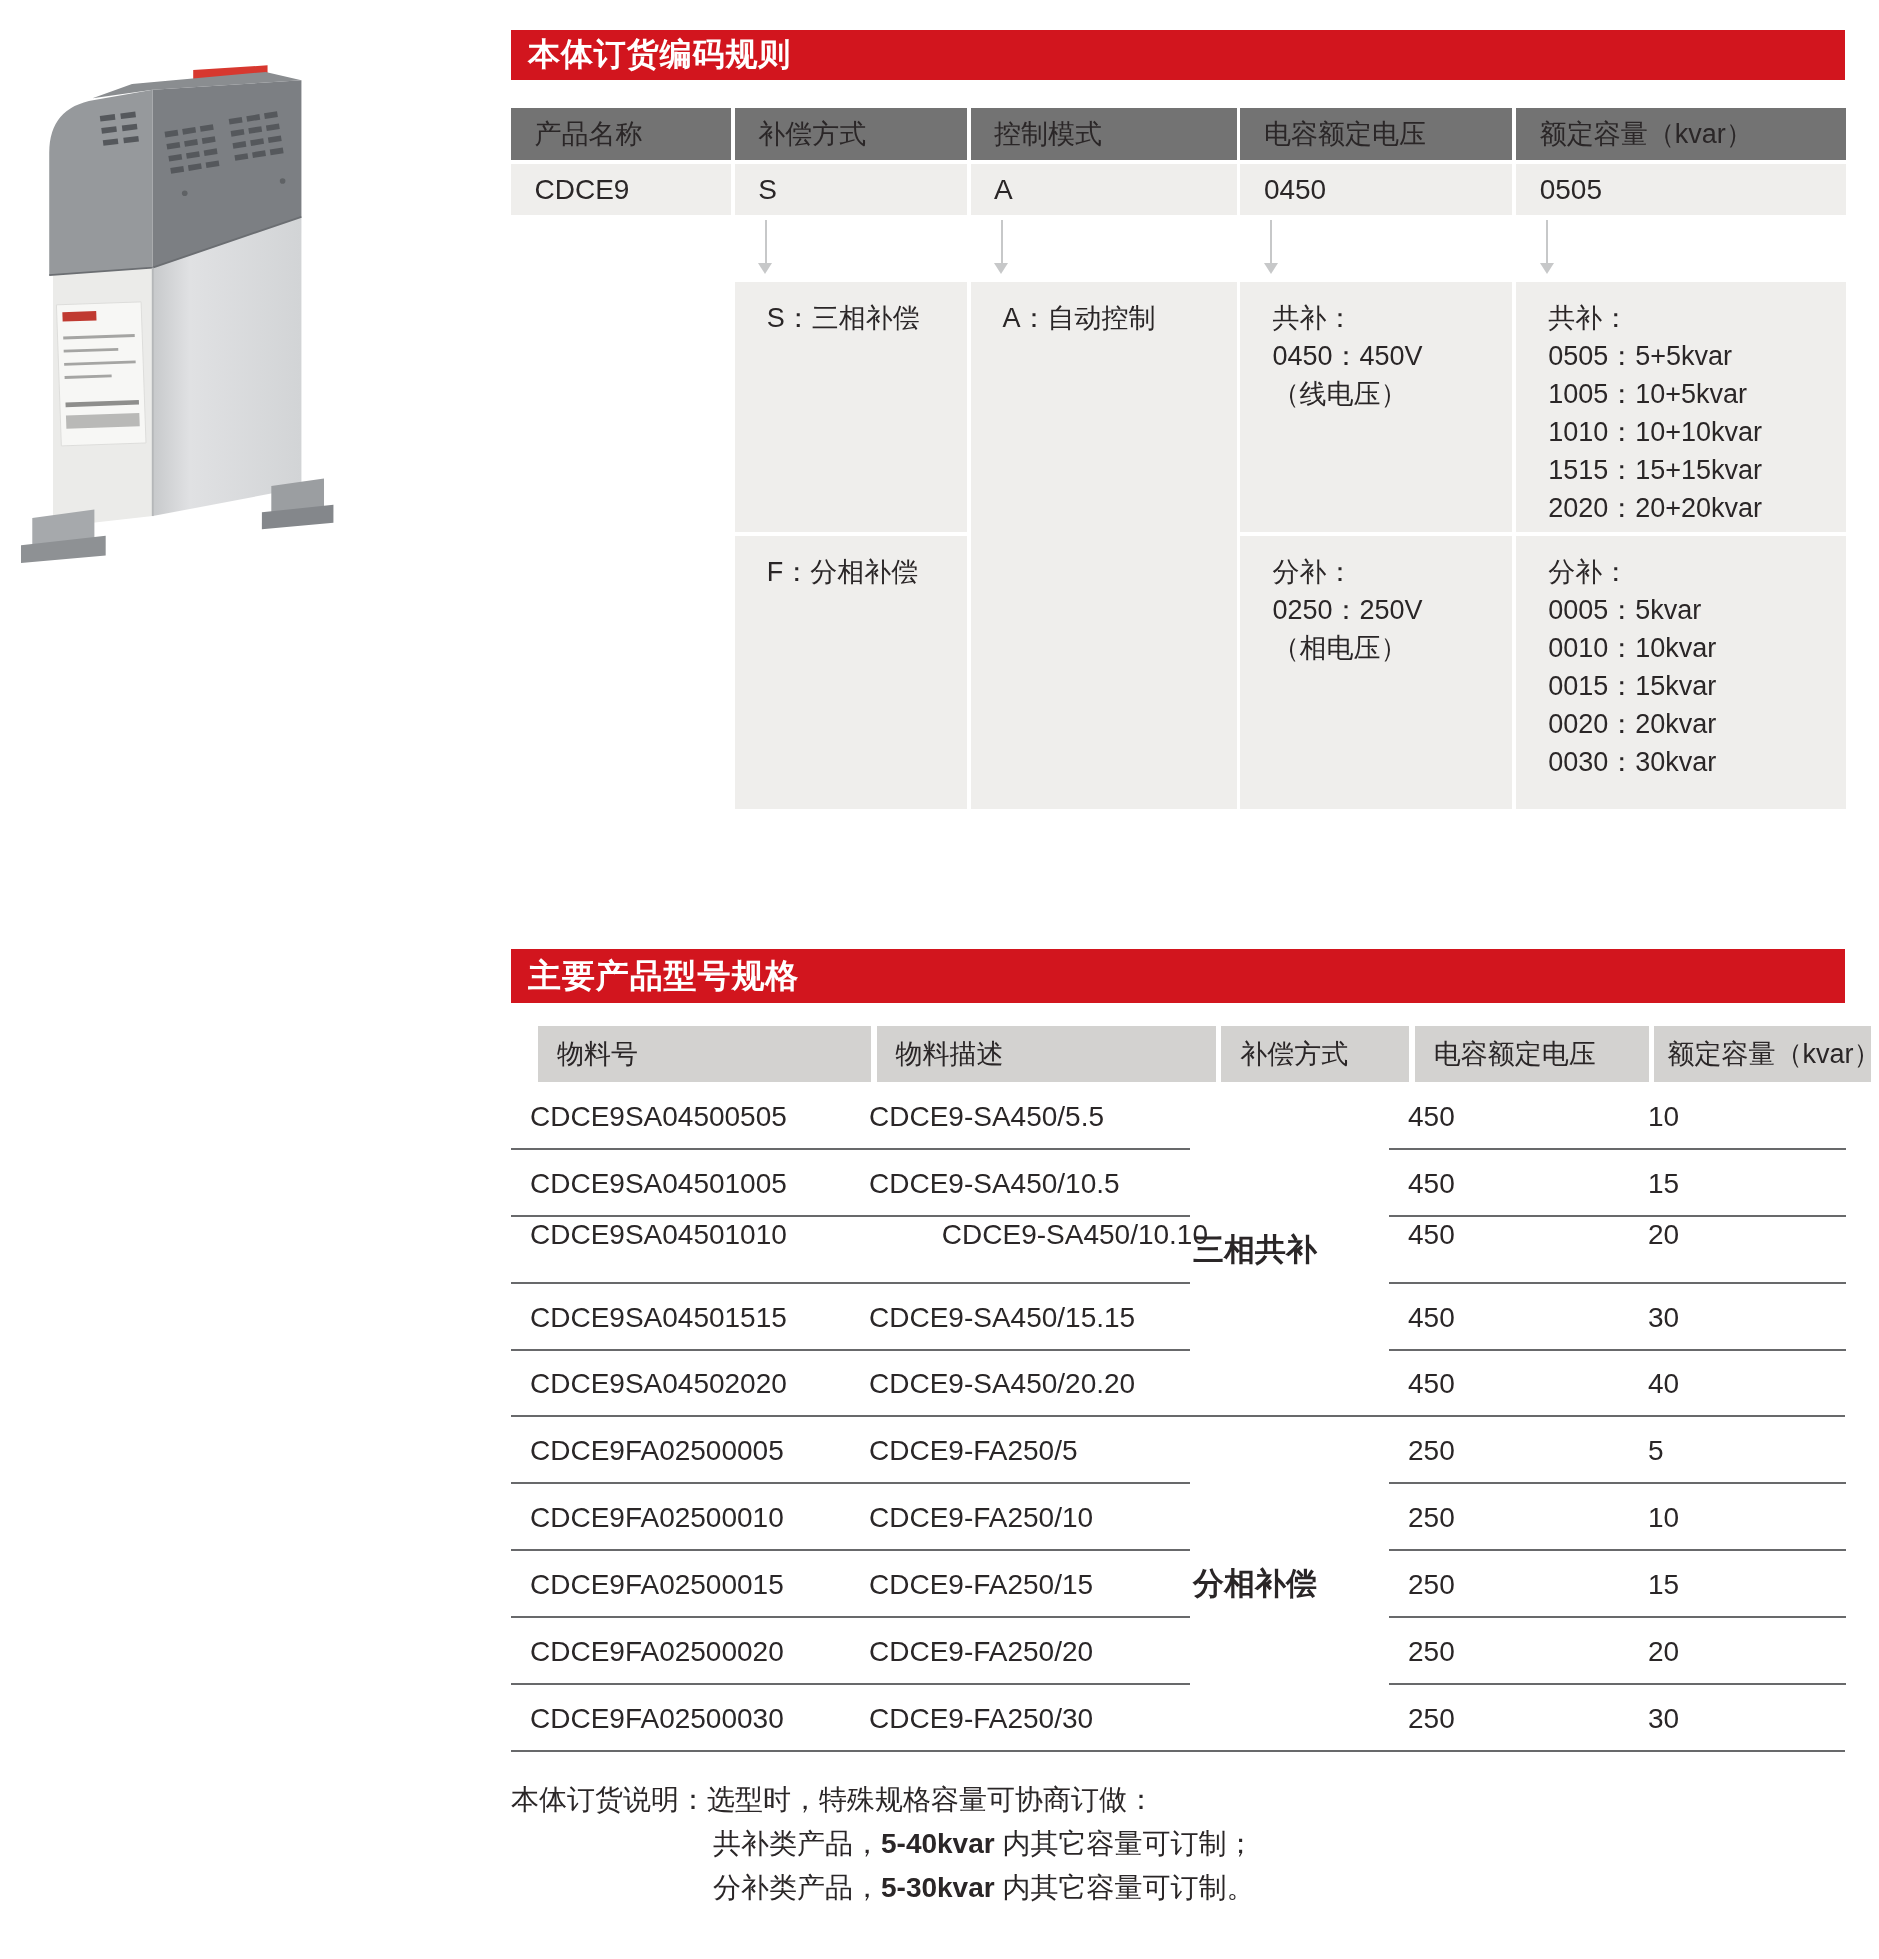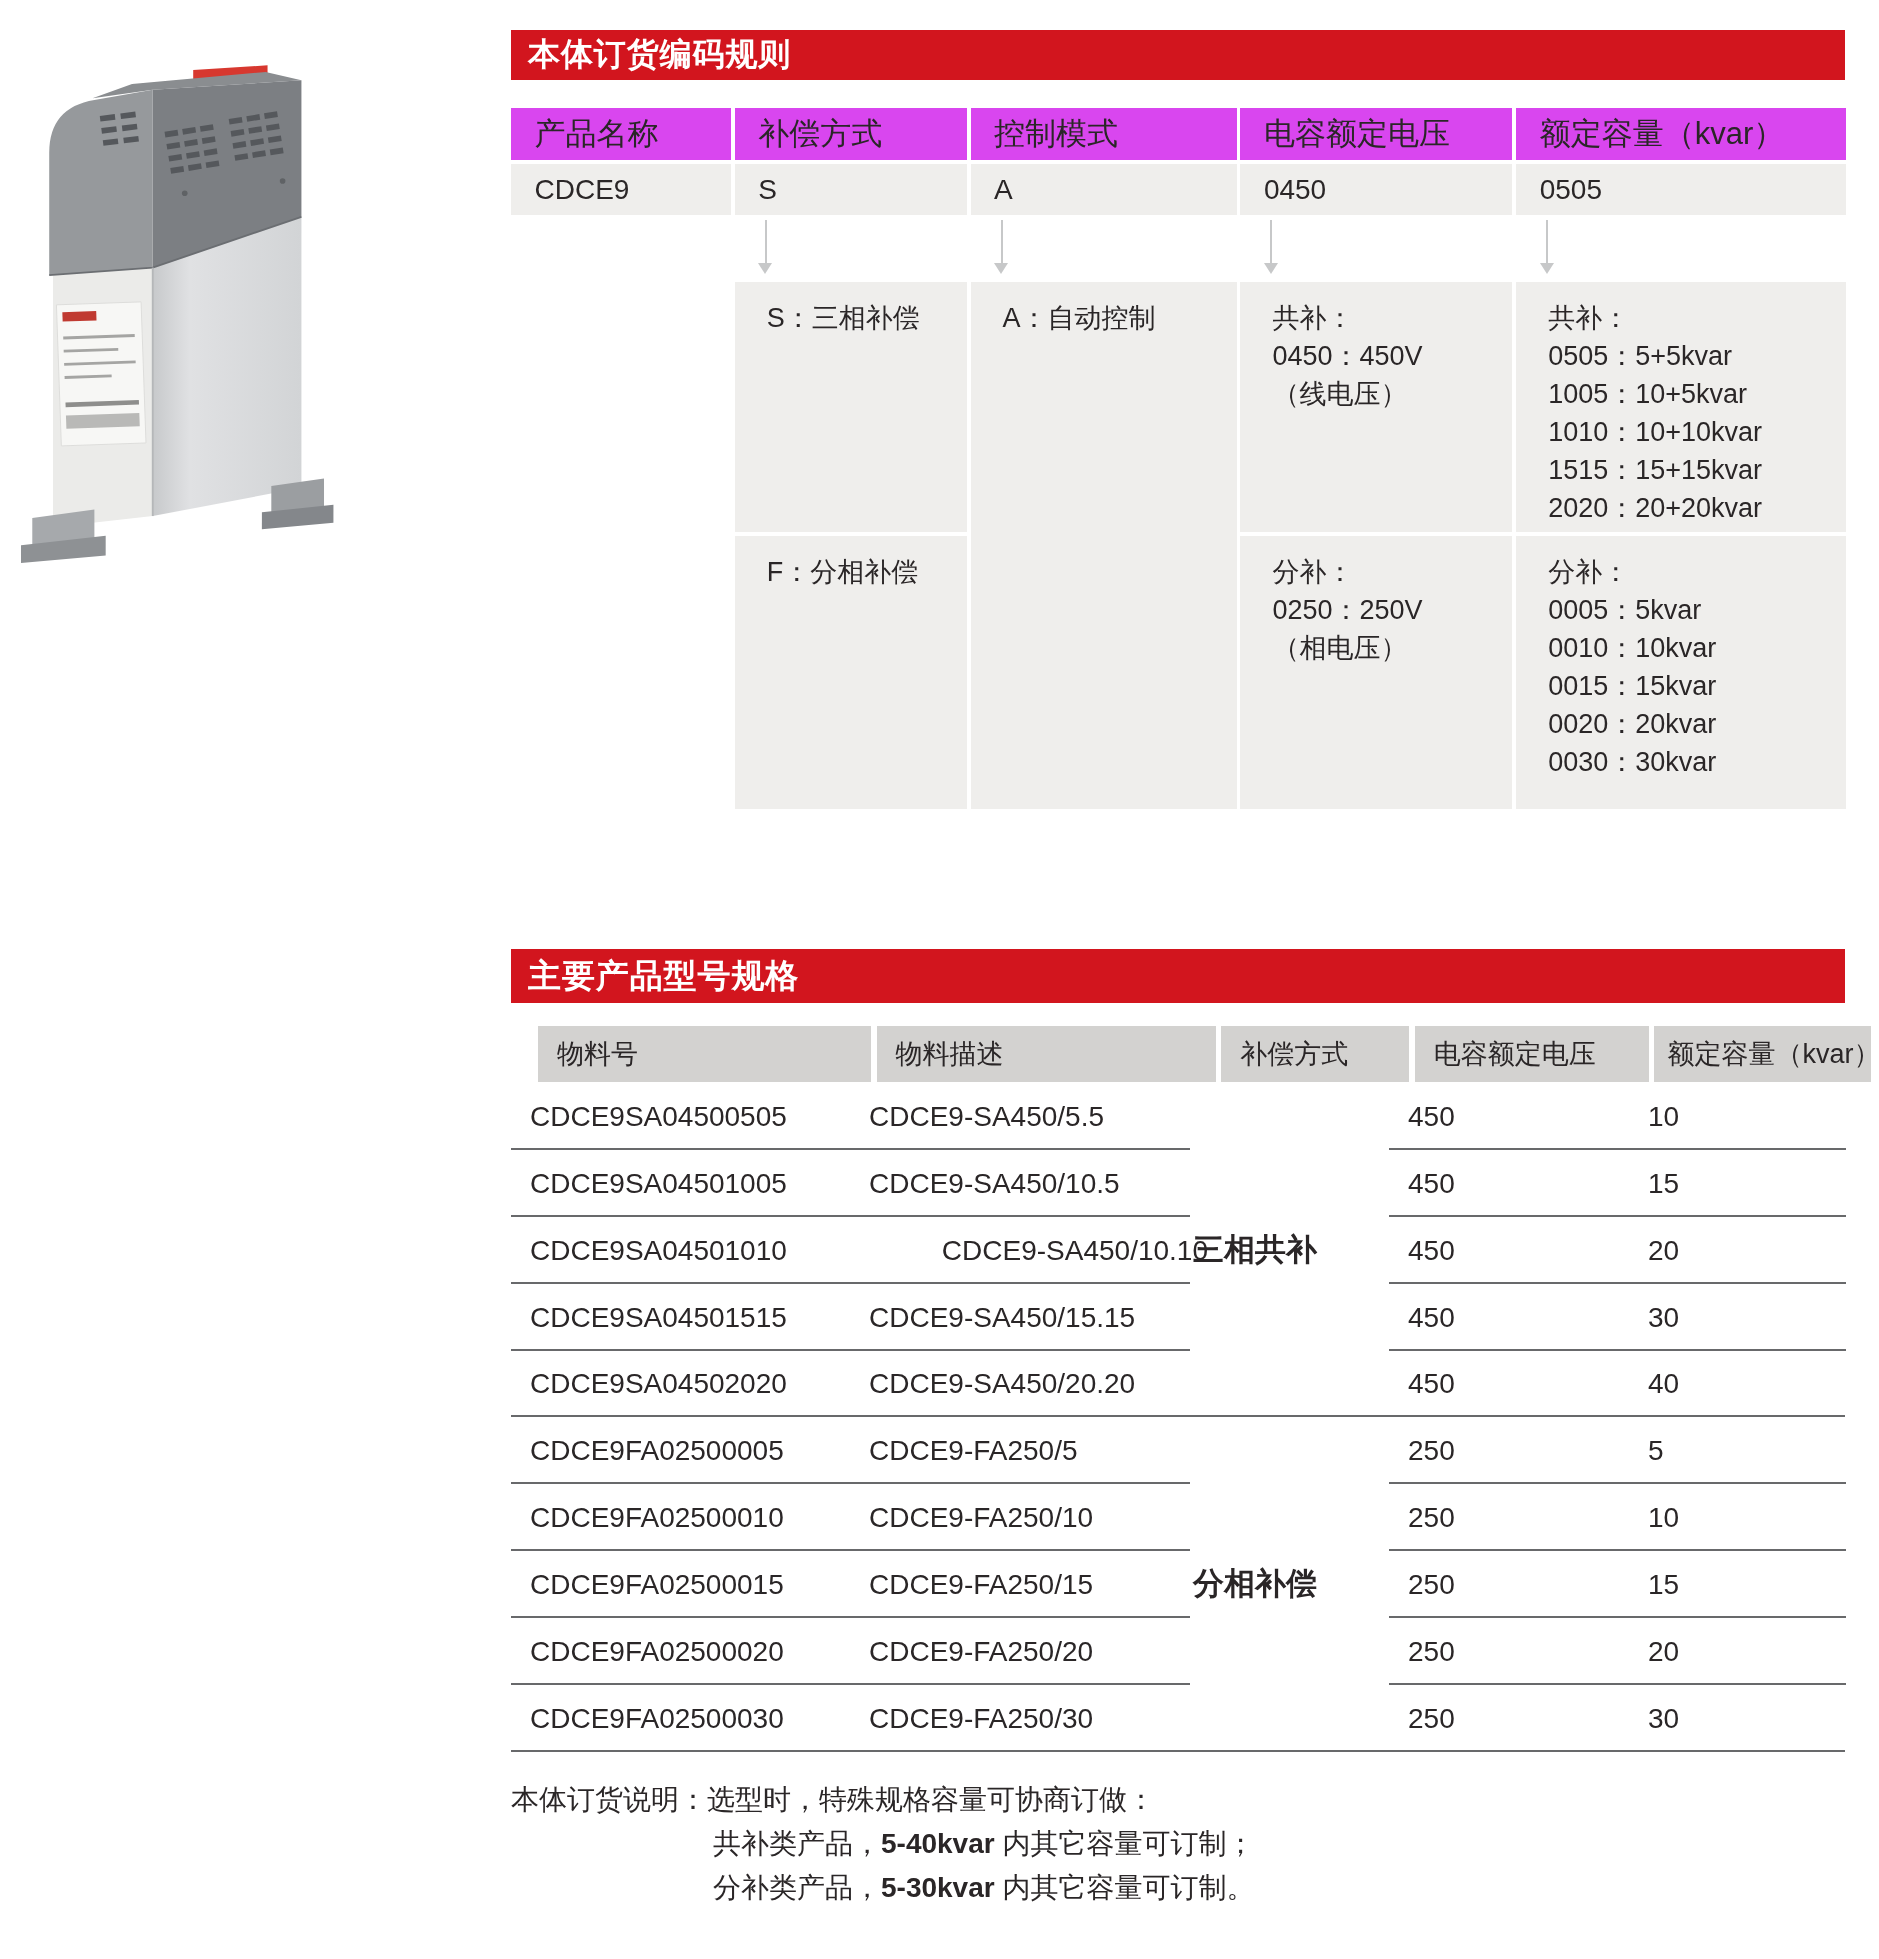--- a/index.html
+++ b/index.html
@@ -10,21 +10,21 @@
   .red-bar{position:absolute;left:511px;width:1334px;background:#d2151e;color:#ffffff;
            font-weight:bold;display:flex;align-items:center;}
   .red-bar.s1{top:30px;height:50px;font-size:32px;}
   .red-bar.s2{top:949px;height:54px;font-size:33px;}
   .red-bar .t{padding-left:17px;letter-spacing:0.9px;}
 
   
   .t1{position:absolute;left:511px;top:108px;width:1334px;display:grid;
       grid-template-columns:220px 232px 266px 272px 330px;
       grid-template-rows:52px 51px 60px 250px 273px;gap:3.8px;}
-  .t1 .th{background:#d946ef;font-size:31px;line-height:52px;padding-left:23.5px;white-space:nowrap;}
+  .t1 .th{background:#737373;font-size:27px;line-height:52px;padding-left:23.5px;white-space:nowrap;}
   .t1 .code{background:#efeeec;font-size:28px;line-height:51px;padding-left:23.5px;}
   .t1 .exp{background:#efeeec;font-size:27px;line-height:38px;padding:17px 0 0 32px;
            white-space:pre-line;}
   .c1{grid-column:1;} .c2{grid-column:2;} .c3{grid-column:3;} .c4{grid-column:4;} .c5{grid-column:5;}
   .r1{grid-row:1;} .r2{grid-row:2;} .r3{grid-row:3;} .r4{grid-row:4;} .r5{grid-row:5;}
   .rspan{grid-row:4 / span 2;}
   .arrow-cell{position:relative;}
   .arrow{position:absolute;left:23.5px;top:1.9px;width:15px;height:56px;}
   .arrow::before{content:"";position:absolute;left:6.6px;top:0;width:1.9px;height:45px;background:#c7c8c9;}
   .arrow::after{content:"";position:absolute;left:0;top:43px;width:0;height:0;
@@ -212,21 +212,21 @@
       <div class="t2line" style="top: 65px; left: 0px; width: 679px;"></div>
       <div class="t2line" style="top: 65px; left: 878px; width: 457px;"></div>
       <div class="t2row" style="top: 67px;">
         <div class="t2cell" style="left: 0px; width: 333px;">CDCE9SA04501005</div>
         <div class="t2cell" style="left: 339px; width: 339px;">CDCE9-SA450/10.5</div>
         <div class="t2cell" style="left: 878px; width: 234px;">450</div>
         <div class="t2cell" style="left: 1118px; width: 217px;">15</div>
       </div>
       <div class="t2line" style="top: 132px; left: 0px; width: 679px;"></div>
       <div class="t2line" style="top: 132px; left: 878px; width: 457px;"></div>
-      <div class="t2row" style="top: 134px;">
+      <div class="t2row" style="top: 118px;">
         <div class="t2cell" style="left: 0px; width: 333px;">CDCE9SA04501010</div>
         <div class="t2cell" style="left: 339px; width: 339px; text-align: right;">CDCE9-SA450/10.10</div>
         <div class="t2cell" style="left: 878px; width: 234px;">450</div>
         <div class="t2cell" style="left: 1118px; width: 217px;">20</div>
       </div>
       <div class="t2line" style="top: 199px; left: 0px; width: 679px;"></div>
       <div class="t2line" style="top: 199px; left: 878px; width: 457px;"></div>
       <div class="t2row" style="top: 201px;">
         <div class="t2cell" style="left: 0px; width: 333px;">CDCE9SA04501515</div>
         <div class="t2cell" style="left: 339px; width: 339px;">CDCE9-SA450/15.15</div>

